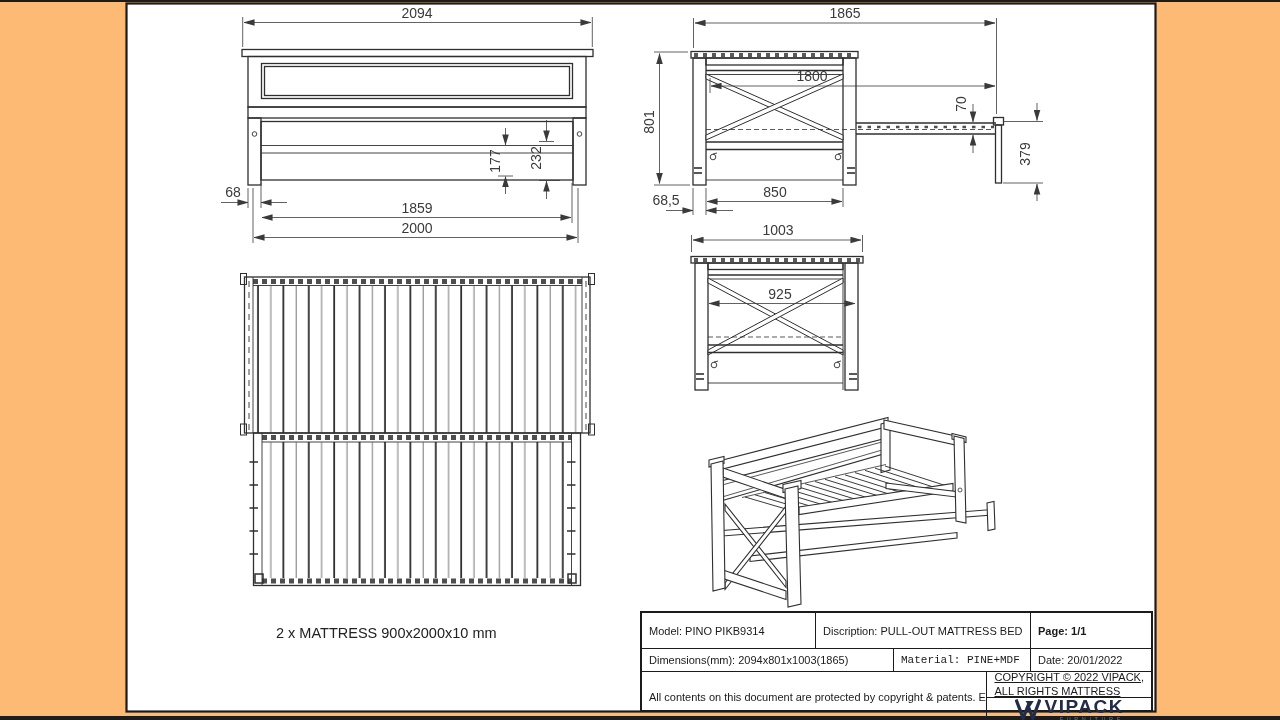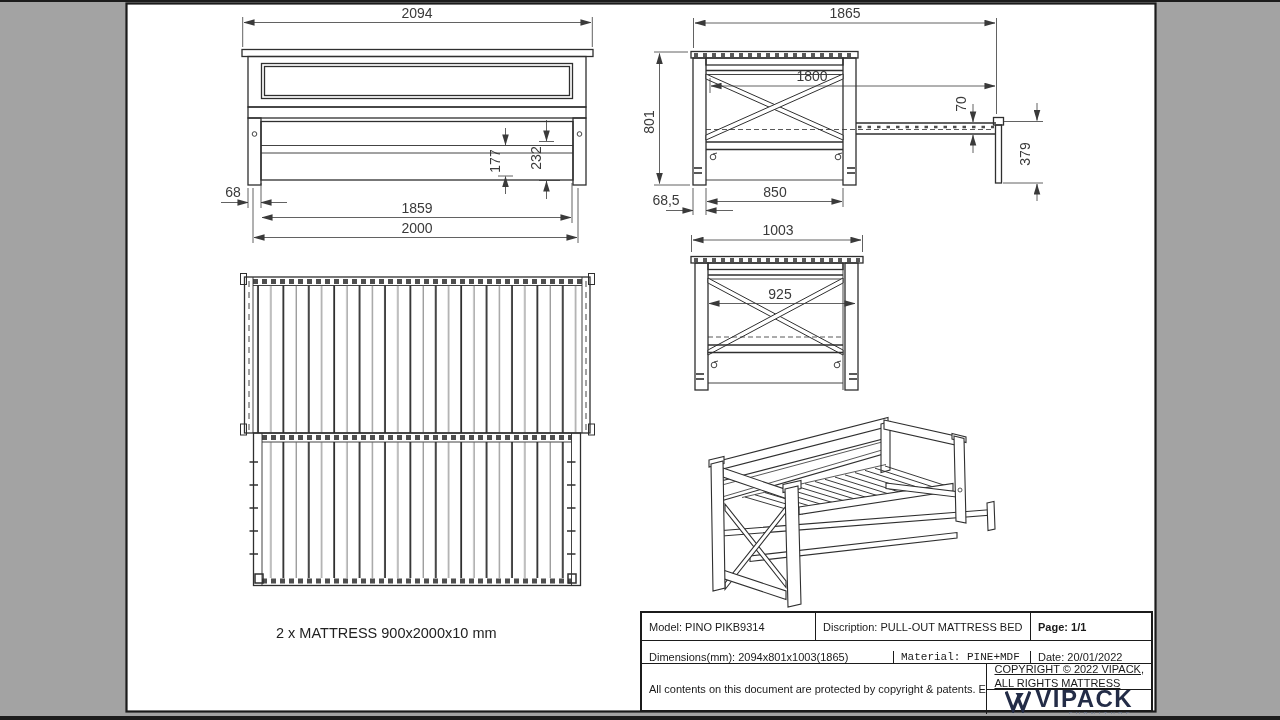--- a/index.html
+++ b/index.html
@@ -1,35 +1,35 @@
 <!DOCTYPE html>
 <html><head>
 <meta charset="utf-8">
 <style>
   html,body{margin:0;padding:0;background:#ffffff;}
-  #stage{position:relative;width:1280px;height:720px;background:#a3a3a3;overflow:hidden;
+  #stage{position:relative;width:1280px;height:720px;background:#fdba74;overflow:hidden;
          font-family:"Liberation Sans", sans-serif;}
   .bar{position:absolute;left:0;width:1280px;background:#1c1c1c;}
   svg text{fill:#3a3a3a;font-family:"Liberation Sans",sans-serif;}
   .dim{font-size:14px;}
   .cap{font-size:14.5px;fill:#222;}
 
   
   .tb{position:absolute;left:640px;top:611px;width:513px;height:101px;background:#fff;
       border:2px solid #1b1b1b;box-sizing:border-box;color:#1a1a1a;}
   .tb .row{display:flex;box-sizing:border-box;}
   .tb .cell{box-sizing:border-box;border-right:1.4px solid #1b1b1b;border-bottom:1.4px solid #1b1b1b;
       font-size:11px;display:flex;align-items:center;padding:0 7px;white-space:nowrap;overflow:hidden;}
   .tb .cell:last-child{border-right:none;}
   .legal{font-size:8.3px;line-height:1.3;padding:3px 6px;white-space:normal;align-items:flex-start;
       border-bottom:none !important;}
   .copy{font-size:8.2px;line-height:1.25;padding:2px 6px;white-space:normal;align-items:flex-start;}
   .logocell{display:flex;align-items:center;justify-content:center;gap:4px;padding:1px 4px;border-bottom:none !important;}
   .brandtxt{display:flex;flex-direction:column;align-items:flex-end;line-height:1;}
-  .brand{font-size:24px;font-weight:bold;letter-spacing:1.5px;color:#232c47;}
+  .brand{font-size:19px;font-weight:bold;letter-spacing:1.5px;color:#232c47;}
   .brandsub{font-size:5.5px;letter-spacing:3.6px;color:#6b7890;margin-top:1px;}
 </style>
 </head>
 <body>
 <div id="stage">
 
 <div class="bar" style="top:0;height:2px;"></div>
 <div class="bar" style="top:716px;height:4px;"></div>
 
 <svg width="1280" height="720" viewBox="0 0 1280 720" style="position:absolute;left:0;top:0">
@@ -283,26 +283,26 @@
     <path d="M786,506 L725,583 L725,589.5 L786,512.5 Z" fill="#fff"></path>
     <path d="M723,570 L786,591 L786,599.5 L723,578.5 Z" fill="#fff"></path>
     <path d="M709,460 L724,456.5 L724,463.5 L709,467 Z" fill="#fff"></path>
     <path d="M711,464 L723,461 L725,588 L713,591 Z" fill="#fff"></path>
     <path d="M783,484.5 L801,480.5 L801,488.5 L783,492.5 Z" fill="#fff"></path>
     <path d="M785,489 L798,486 L801,604 L788,607 Z" fill="#fff"></path>
   </g>
 </svg>
 
 <div class="tb">
-  <div class="row" style="height:28px;">
+  <div class="row" style="height:36px;">
     <div class="cell" style="width:174px;">Model: PINO PIKB9314</div>
     <div class="cell" style="width:215px;">Discription: PULL-OUT MATTRESS BED</div>
     <div class="cell" style="flex:1;font-weight:bold;">Page: 1/1</div>
   </div>
-  <div class="row" style="height:23px;align-items:flex-end;">
+  <div class="row" style="height:23px;">
     <div class="cell" style="width:252px;">Dimensions(mm): 2094x801x1003(1865)</div>
     <div class="cell" style="width:137px;font-family:Liberation Mono, monospace;">Material: PINE+MDF</div>
     <div class="cell" style="flex:1;">Date: 20/01/2022</div>
   </div>
   <div class="row" style="height:50px;">
     <div class="cell legal" style="width:392px;">All contents on this document are protected by copyright &amp; patents. Except as specifically permitted herein, no portion of the information on this document may be reproduced in any form, or by any means, without prior written permission from Vipack bvba. No parts of the designs and the products can be copied or transmitted. Product and drawings under Patent and Copyright.</div>
     <div style="flex:1;display:flex;flex-direction:column;box-sizing:border-box;">
       <div class="cell copy" style="width:100%;height:26px;border-right:none;text-decoration:underline;">
         <span><span>COPYRIGHT  © 2022 VIPACK,</span><br><span>ALL RIGHTS MATTRESS</span></span>
       </div>

